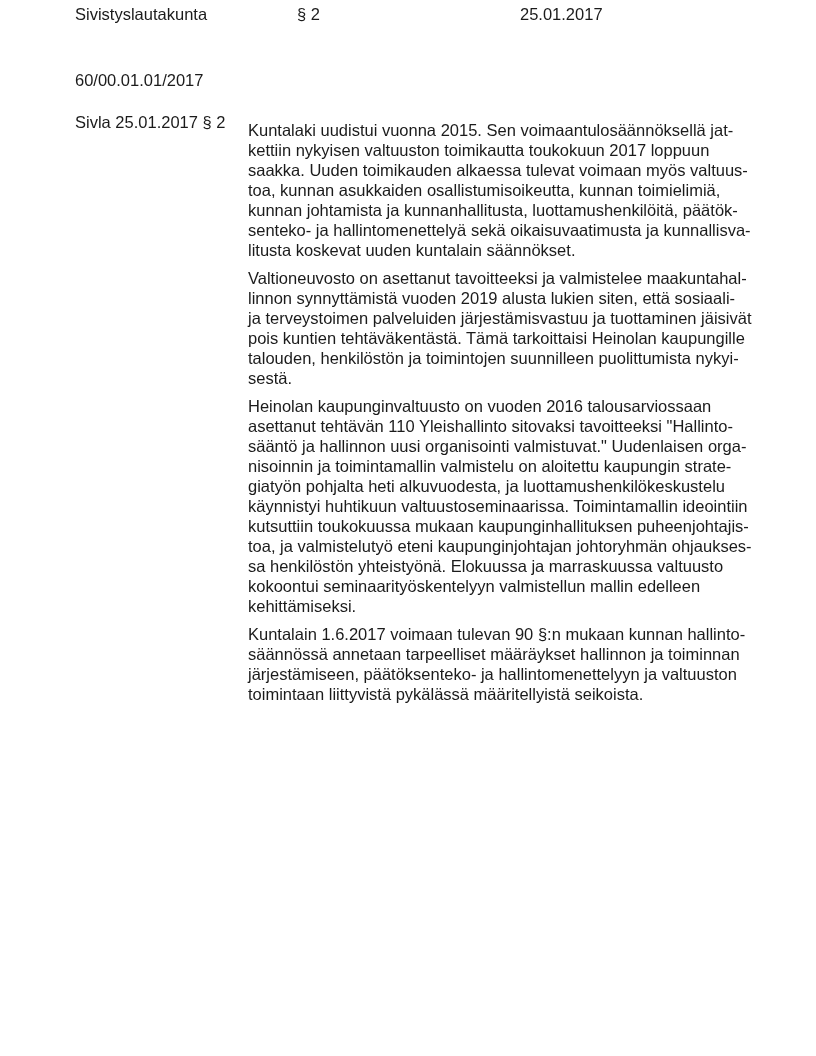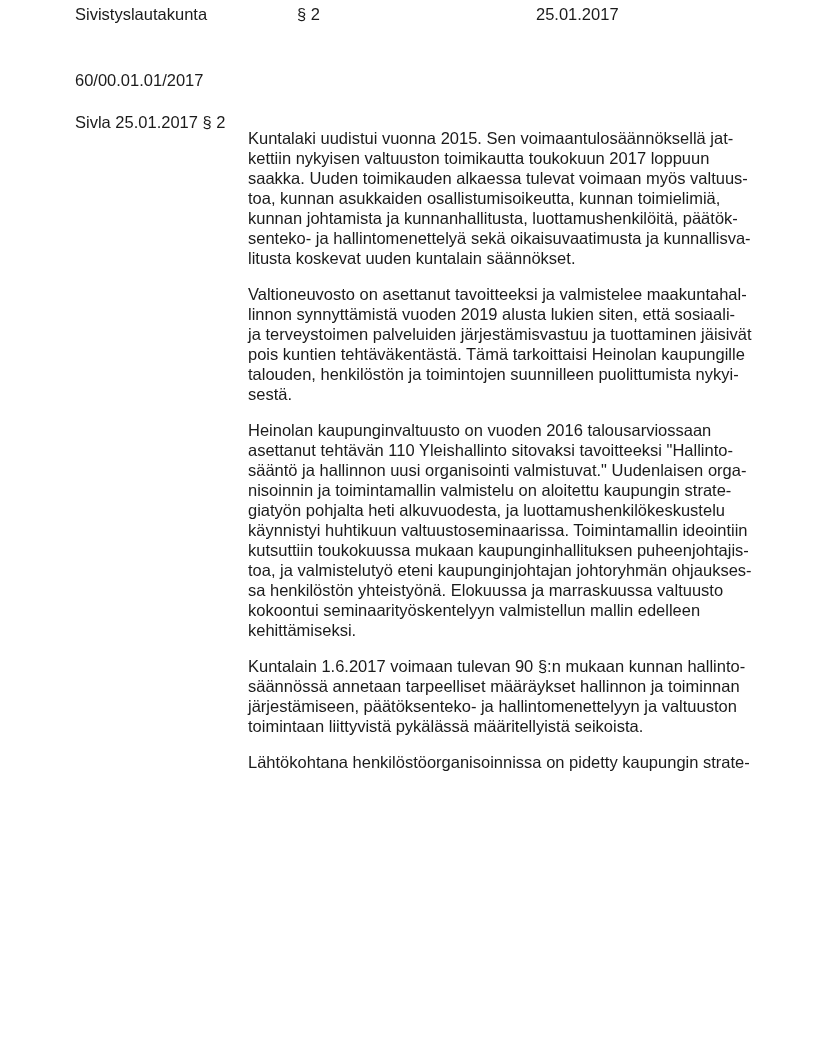--- a/index.html
+++ b/index.html
@@ -28,21 +28,20 @@
     position: absolute;
     left: 297px;
     top: 4px;
     white-space: nowrap;
   }
   .hdr-date {
     position: absolute;
     left: 520px;
     top: 4px;
     white-space: nowrap;
-    margin-left: 16px;
   }
   .doc-title {
     position: absolute;
     left: 75px;
     top: 36px;
     font-weight: bold;
     white-space: nowrap;
   }
   .diary-number {
     position: absolute;
@@ -56,21 +55,21 @@
     top: 112px;
     white-space: nowrap;
   }
   .content {
     position: absolute;
     left: 248px;
     top: 112px;
     width: 568px;
   }
   .content p {
-    margin: 16px 0 6px 0;
+    margin: 8px 0 6px 0;
     white-space: pre-line;
   }
   .content p.preparer {
     margin: 0 0 15px 0;
   }
 </style>
 </head>
 <body>
 
 <div class="page">
@@ -116,16 +115,15 @@
 kokoontui seminaarityöskentelyyn valmistellun mallin edelleen
 kehittämiseksi.</p>
 
 
     <p>Kuntalain 1.6.2017 voimaan tulevan 90 §:n mukaan kunnan hallinto-
 säännössä annetaan tarpeelliset määräykset hallinnon ja toiminnan
 järjestämiseen, päätöksenteko- ja hallintomenettelyyn ja valtuuston
 toimintaan liittyvistä pykälässä määritellyistä seikoista.</p>
 
 
-    <p>Lähtökohtana henkilöstöorganisoinnissa on pidetty kaupungin strate-</p>
   </div>
 
 </div>
 
 </body></html>

